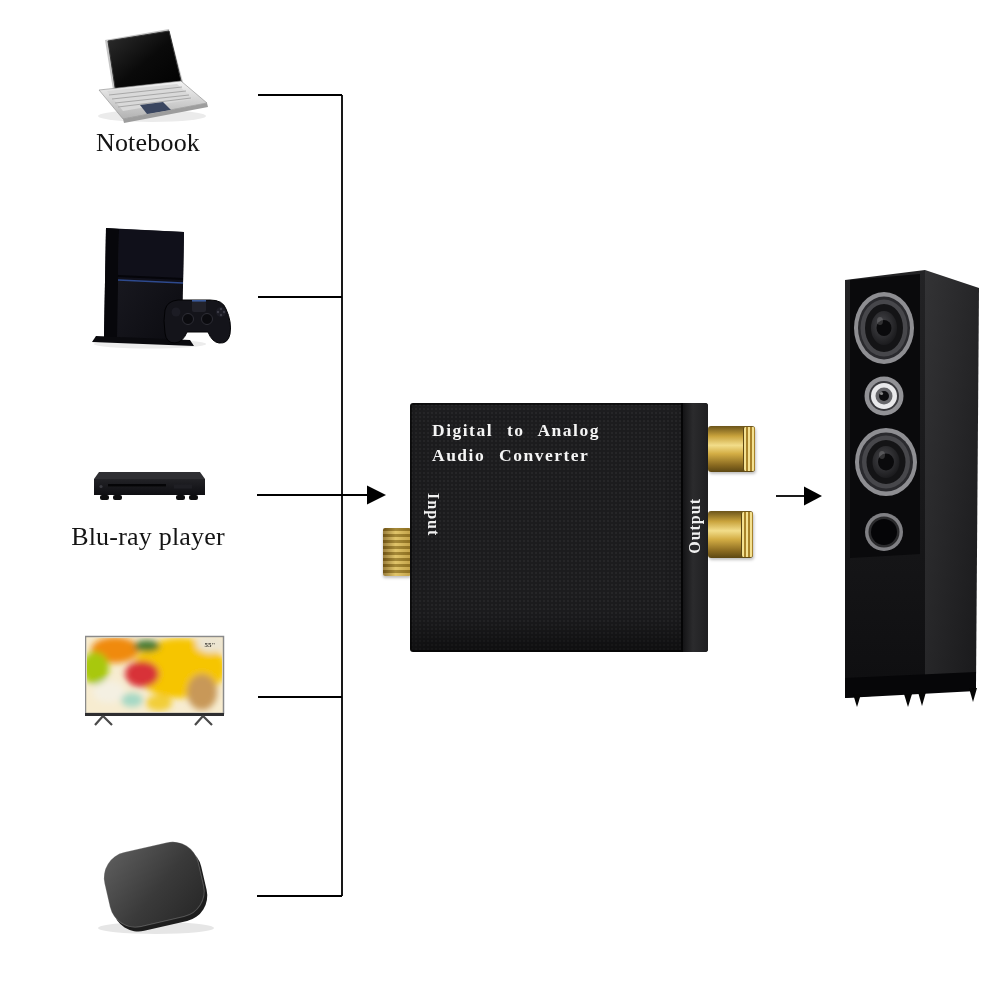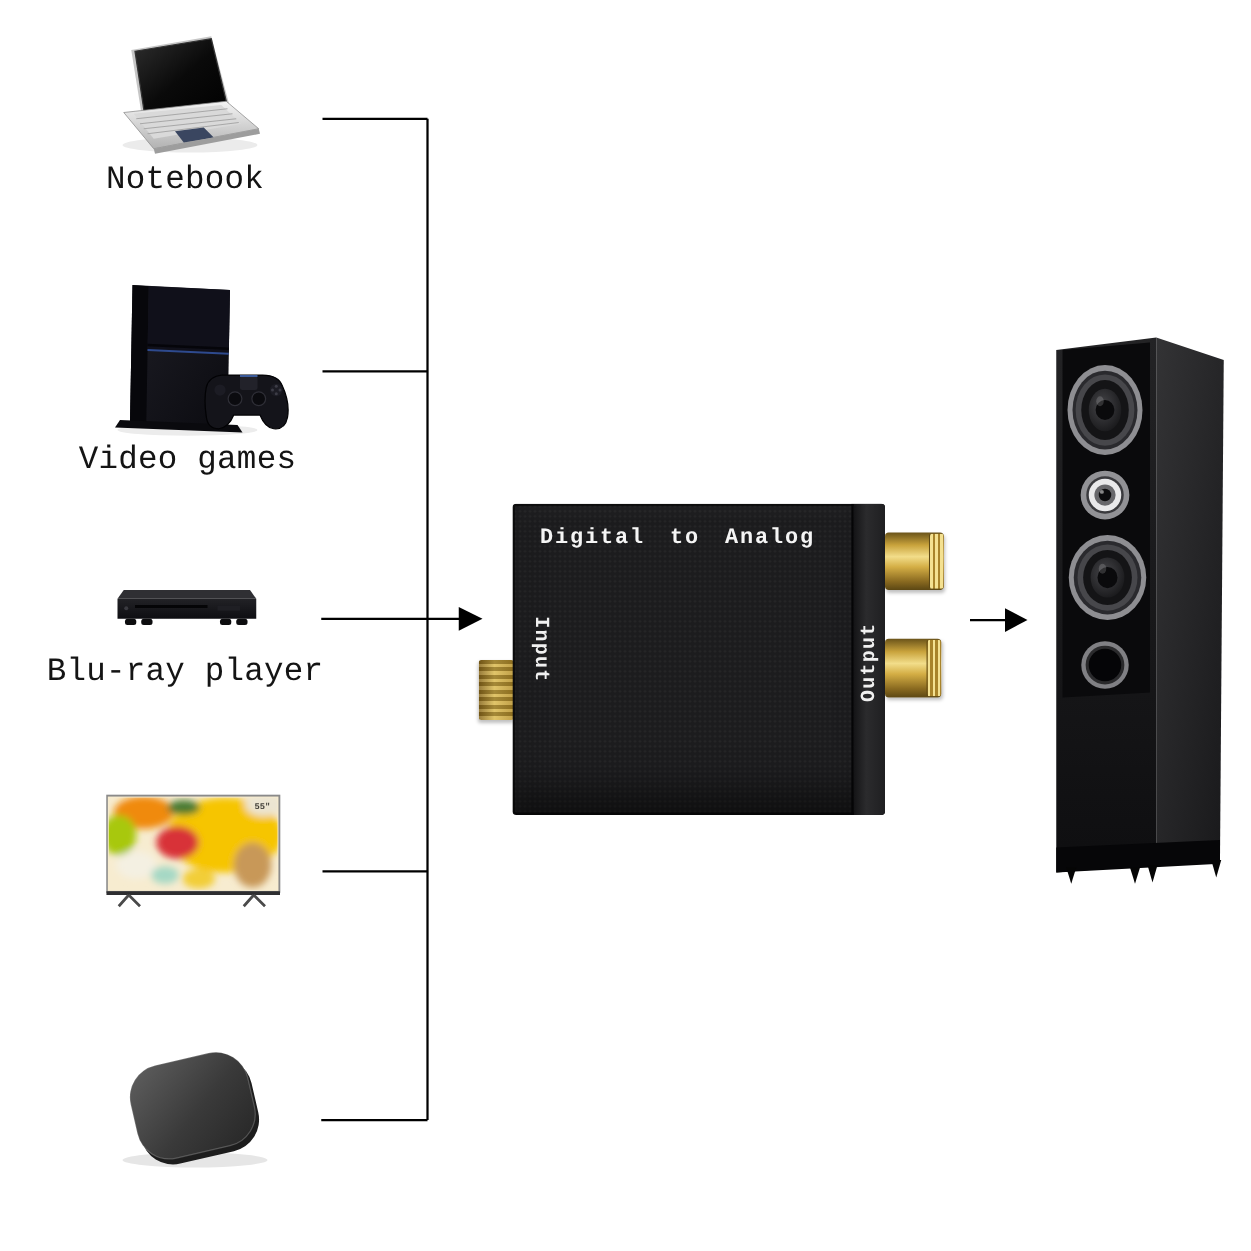--- a/index.html
+++ b/index.html
@@ -1,18 +1,18 @@
 <!DOCTYPE html>
 <html><head>
 <meta charset="utf-8">
 <style>
   html,body{margin:0;padding:0;background:#fff;}
   #canvas{
     position:relative;width:1001px;height:1001px;background:#fff;overflow:hidden;
-    font-family:Liberation Mono, monospace;
+    font-family:Liberation Serif, serif;
   }
   .abs{position:absolute;}
   
   .dev-label{
     position:absolute;width:300px;text-align:center;
     font-size:26px;color:#141414;letter-spacing:0.2px;
   }
   
   #converter{
     position:absolute;left:410px;top:403px;width:298px;height:249px;
@@ -115,21 +115,20 @@
     <rect x="104" y="86" width="14" height="1.6" fill="#3a5a9a"></rect>
     <circle cx="100" cy="105" r="5.5" fill="#0b0b0f" stroke="#2e2e36" stroke-width="1"></circle>
     <circle cx="119" cy="105" r="5.5" fill="#0b0b0f" stroke="#2e2e36" stroke-width="1"></circle>
     <circle cx="88" cy="98" r="4.5" fill="#1c1c24"></circle>
     <circle cx="133" cy="98" r="5" fill="#1c1c24"></circle>
     <circle cx="133" cy="95" r="1.2" fill="#3c3c46"></circle>
       <circle cx="130" cy="98" r="1.2" fill="#3c3c46"></circle>
     <circle cx="136" cy="98" r="1.2" fill="#3c3c46"></circle>
       <circle cx="133" cy="101" r="1.2" fill="#3c3c46"></circle>
   </svg>
-  <div class="dev-label" style="left:0;top:352px">Video games</div>
 
   <svg class="abs" style="left:92px;top:468px" width="115" height="38" viewBox="0 0 115 38">
     <defs>
       <linearGradient id="brFront" x1="0" y1="0" x2="0" y2="1">
         <stop offset="0" stop-color="#222226"></stop>
           <stop offset="1" stop-color="#0e0e12"></stop>
       </linearGradient>
     </defs>
     <polygon points="7,4 108,4 113,11 2,11" fill="#2f2f33"></polygon>
     <rect x="2" y="11" width="111" height="16" fill="url(#brFront)"></rect>
@@ -182,20 +181,21 @@
     <g transform="rotate(-13 74 48)">
       <rect x="26" y="15" width="96" height="76" rx="26" fill="#1d1d1d"></rect>
       <rect x="24" y="10" width="96" height="76" rx="26" fill="url(#tbBody)" stroke="rgba(255,255,255,0.22)" stroke-width="1"></rect>
     </g>
   </svg>
 
   <div id="toslink"></div>
   <div id="converter">
     <div class="conv-title">
       <div>Digital to Analog</div>
+      <div>Audio Converter</div>
     </div>
     <div class="conv-input">Input</div>
     <div class="conv-side">
       <div class="conv-output">Output</div>
     </div>
   </div>
   <div class="rca" style="left:708px;top:426px;height:46px"></div>
   <div class="rca" style="left:708px;top:511px;height:47px;width:45px"></div>
 
   <svg class="abs" style="left:843px;top:250px" width="140" height="460" viewBox="0 0 140 460">

